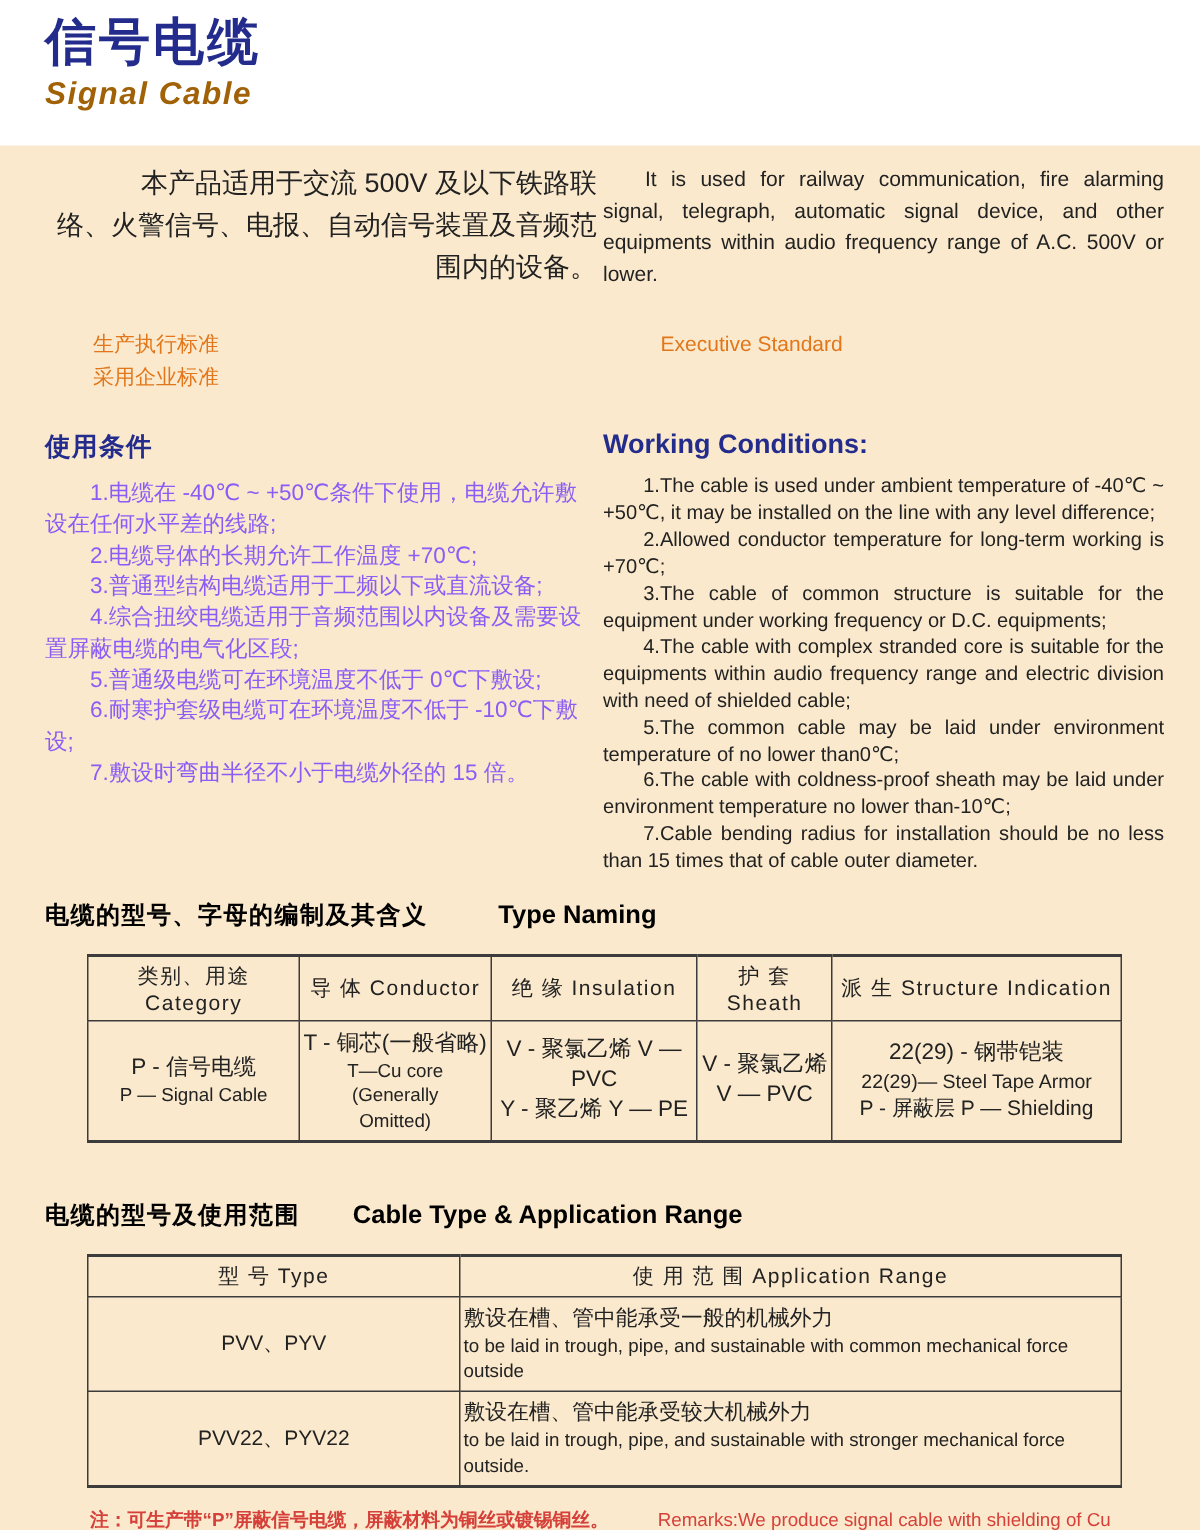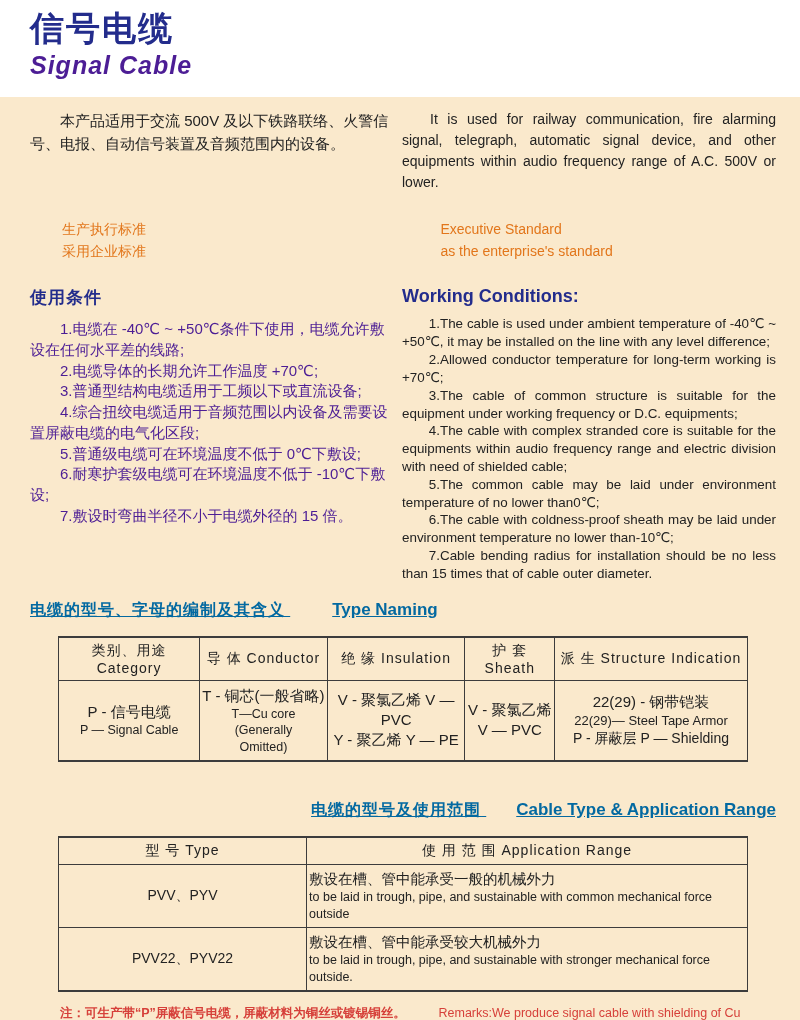--- a/index.html
+++ b/index.html
@@ -2,46 +2,46 @@
 <html><head>
 <meta charset="utf-8">
 <style>
   * { margin:0; padding:0; box-sizing:border-box; }
   html,body { width:800px; }
   body { font-family:"Liberation Sans","DejaVu Sans",sans-serif; background:#ffffff; }
   .page { width:800px; height:1020px; overflow:hidden; background:#ffffff; }
 
   .page-header { height:97px; padding:8px 0 6px 30px; background:#ffffff; }
   .title-zh { font-size:34px; font-weight:bold; color:#232C8C; letter-spacing:2px; line-height:1.2; }
-  .title-en { font-size:25px; font-weight:bold; font-style:italic; color:#4c1d95; margin-top:2px; letter-spacing:1px; }
+  .title-en { font-size:21px; font-weight:bold; font-style:italic; color:#a16207; margin-top:2px; letter-spacing:1px; }
 
   .content { background:#FAE9CC; height:923px; padding:12px 24px 0 30px; }
 
   .two-col { display:flex; }
   .col-l { width:368px; flex:none; }
   .col-r { width:374px; flex:none; margin-left:4px; }
 
-  .zh-para { font-size:15px; line-height:1.55; color:#222; text-indent:2em; }
+  .zh-para { font-size:18px; line-height:1.55; color:#222; text-indent:2em;text-align:right; }
   .en-para { font-size:14px; line-height:1.5; color:#222; text-indent:2em; text-align:justify; }
 
   .standards-row { margin-top:26px; }
   .orange p { color:#E2761B; font-size:14px; line-height:1.55; }
   .orange-zh { padding-left:2em; }
   .orange-en { padding-left:2.4em; }
 
   .conditions-row { margin-top:24px; }
   .cond-head-zh { font-size:17px; font-weight:bold; color:#232C8C; margin-bottom:10px; letter-spacing:1px; }
   .cond-head-en { font-size:18px; font-weight:bold; color:#232C8C; margin-bottom:8px; }
-  .cond-item-zh { font-size:15px; line-height:1.38; color:#4c1d95; text-indent:2em; }
+  .cond-item-zh { font-size:15px; line-height:1.38; color:#8b5cf6; text-indent:2em; }
   .cond-item-en { font-size:13.4px; line-height:1.33; color:#222; text-indent:2em; text-align:justify; }
 
-  .section-heading { margin:15px 0 0 0; color:#0369a1;text-decoration:underline; }
+  .section-heading { margin:15px 0 0 0; color:#000000; }
   .section-heading .zh { font-size:16px; font-weight:bold; letter-spacing:1px; }
   .section-heading .en { font-size:17px; font-weight:bold; margin-left:42px; }
-  .section-heading.second { margin-top:36px;text-align:right; }
+  .section-heading.second { margin-top:36px; }
 
   table { border-collapse:collapse; margin:13px 0 0 28px; width:690px; table-layout:fixed; }
   table, th, td { border:1px solid #3C3C3C;margin-top:15px; }
   tr.outer-top th { border-top:2px solid #3C3C3C; }
   table { border-bottom:2px solid #3C3C3C; }
   th { font-size:14px; font-weight:normal; color:#222; padding:4px 2px; letter-spacing:1px; }
   td { text-align:center; vertical-align:middle; padding:5px 2px; color:#222; }
   .cell-zh { font-size:15px; line-height:1.35; }
   .cell-en { font-size:12.5px; line-height:1.3; }
   .app-desc { text-align:left; }
@@ -68,21 +68,20 @@
       <p class="en-para col-r">It is used for railway communication, fire alarming signal, telegraph, automatic signal device, and other equipments within audio frequency range of A.C. 500V or lower.</p>
     </section>
 
     <section class="two-col standards-row">
       <div class="orange orange-zh col-l">
         <p>生产执行标准</p>
         <p>采用企业标准</p>
       </div>
       <div class="orange orange-en col-r">
         <p>Executive Standard</p>
-        <p>as the enterprise's standard</p>
       </div>
     </section>
 
     <section class="two-col conditions-row">
       <div class="col-l">
         <h3 class="cond-head-zh">使用条件</h3>
         <p class="cond-item-zh">1.电缆在 -40℃ ~ +50℃条件下使用，电缆允许敷设在任何水平差的线路;</p>
         <p class="cond-item-zh">2.电缆导体的长期允许工作温度 +70℃;</p>
         <p class="cond-item-zh">3.普通型结构电缆适用于工频以下或直流设备;</p>
         <p class="cond-item-zh">4.综合扭绞电缆适用于音频范围以内设备及需要设置屏蔽电缆的电气化区段;</p>

